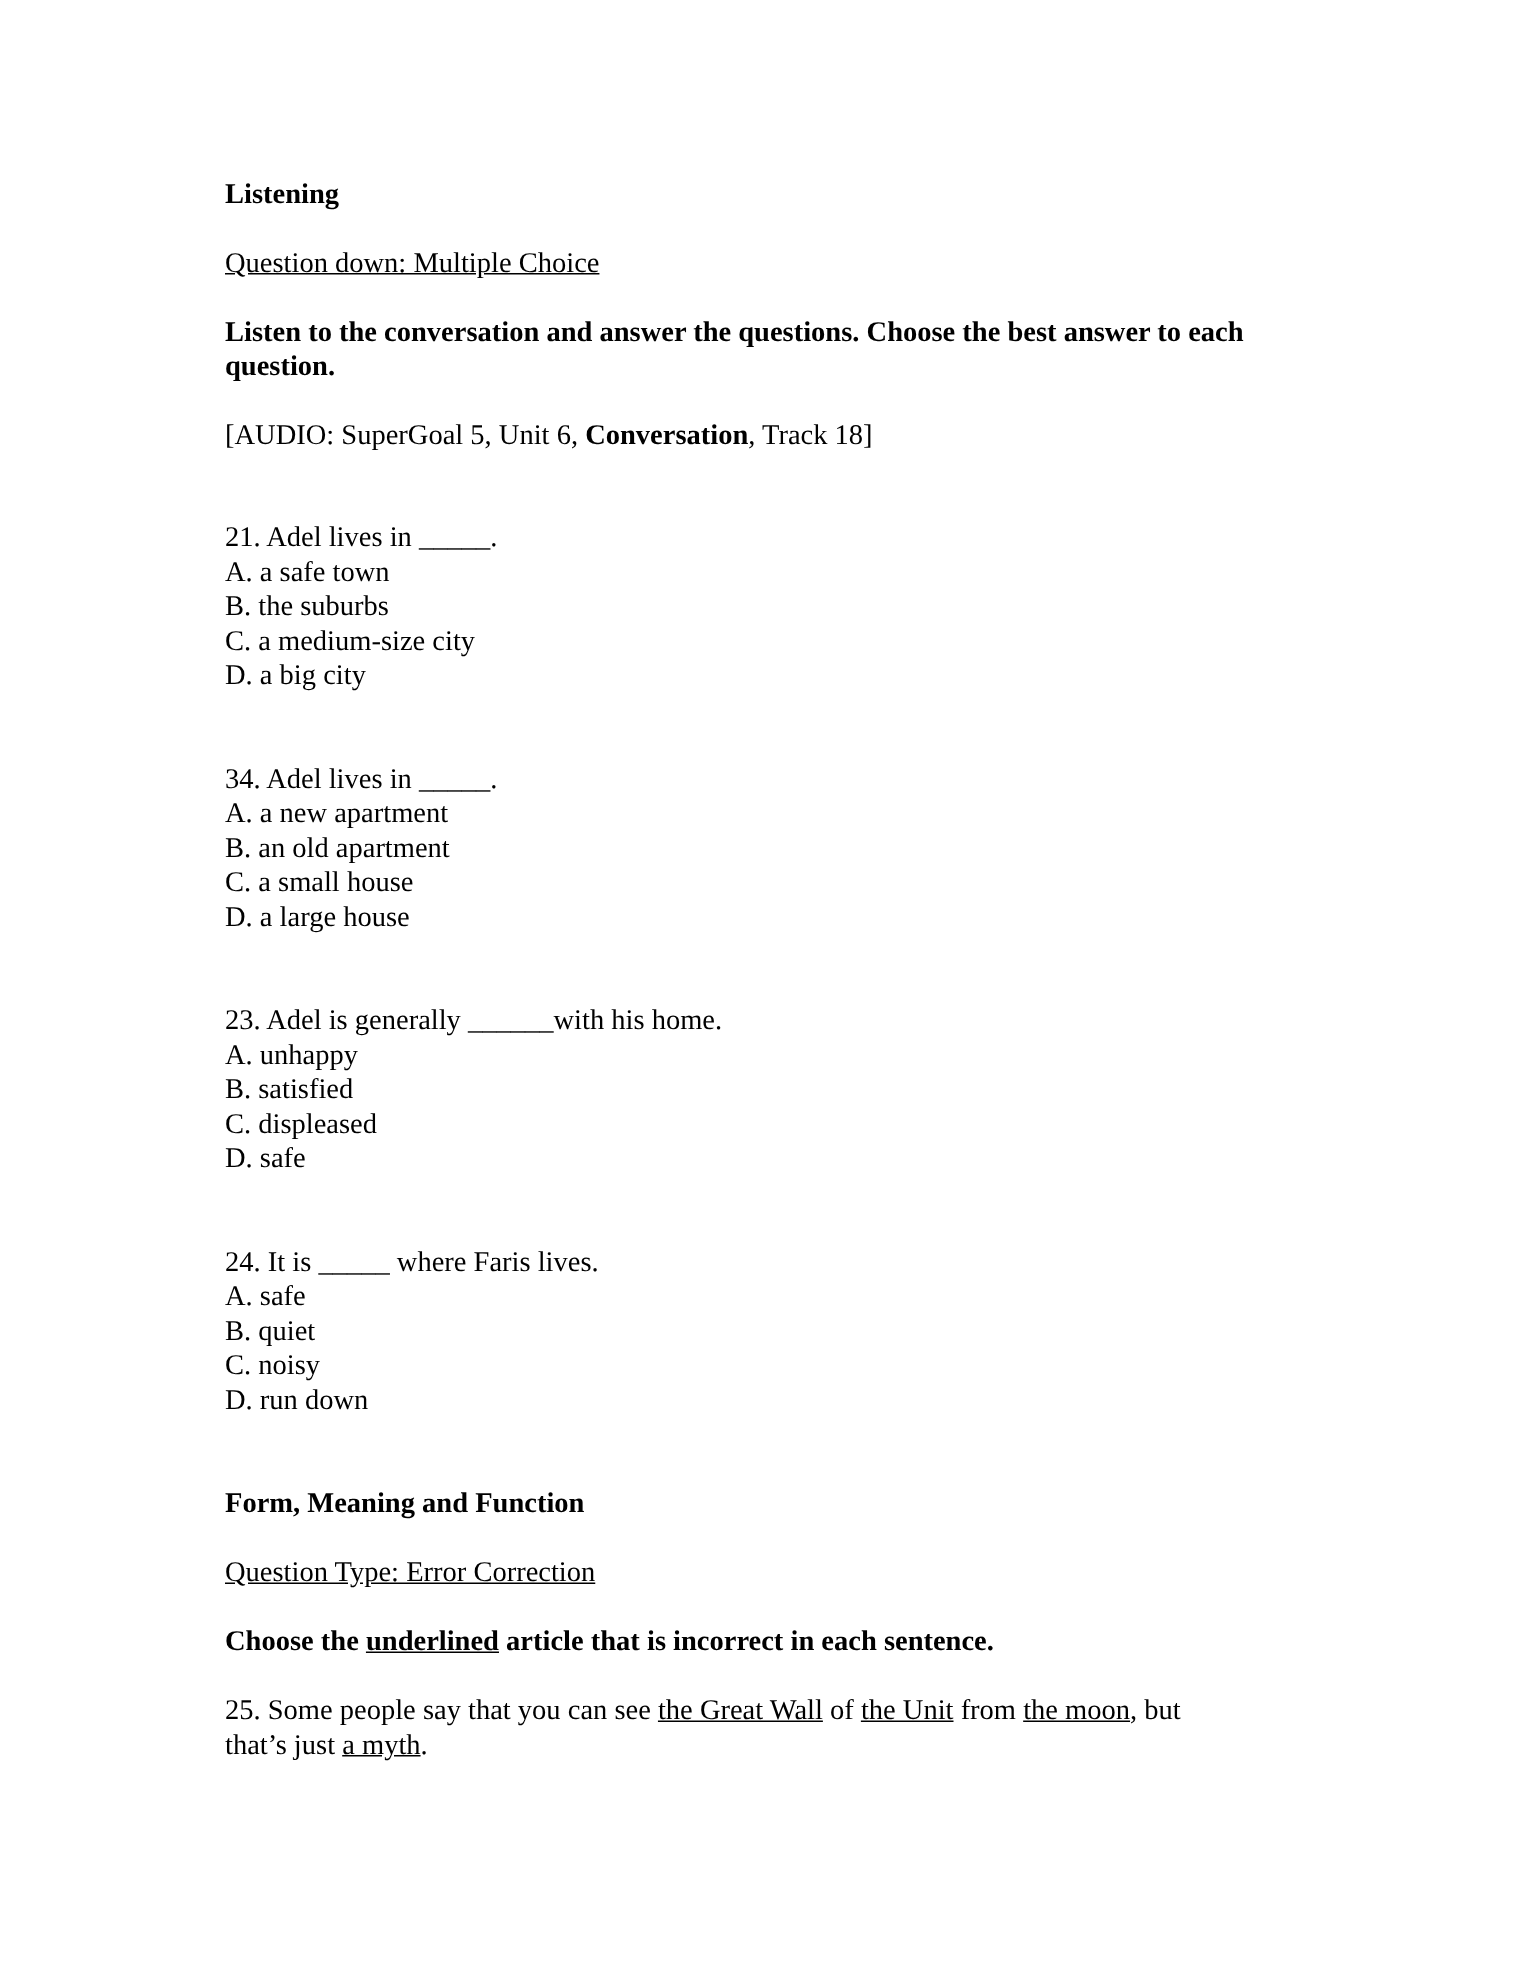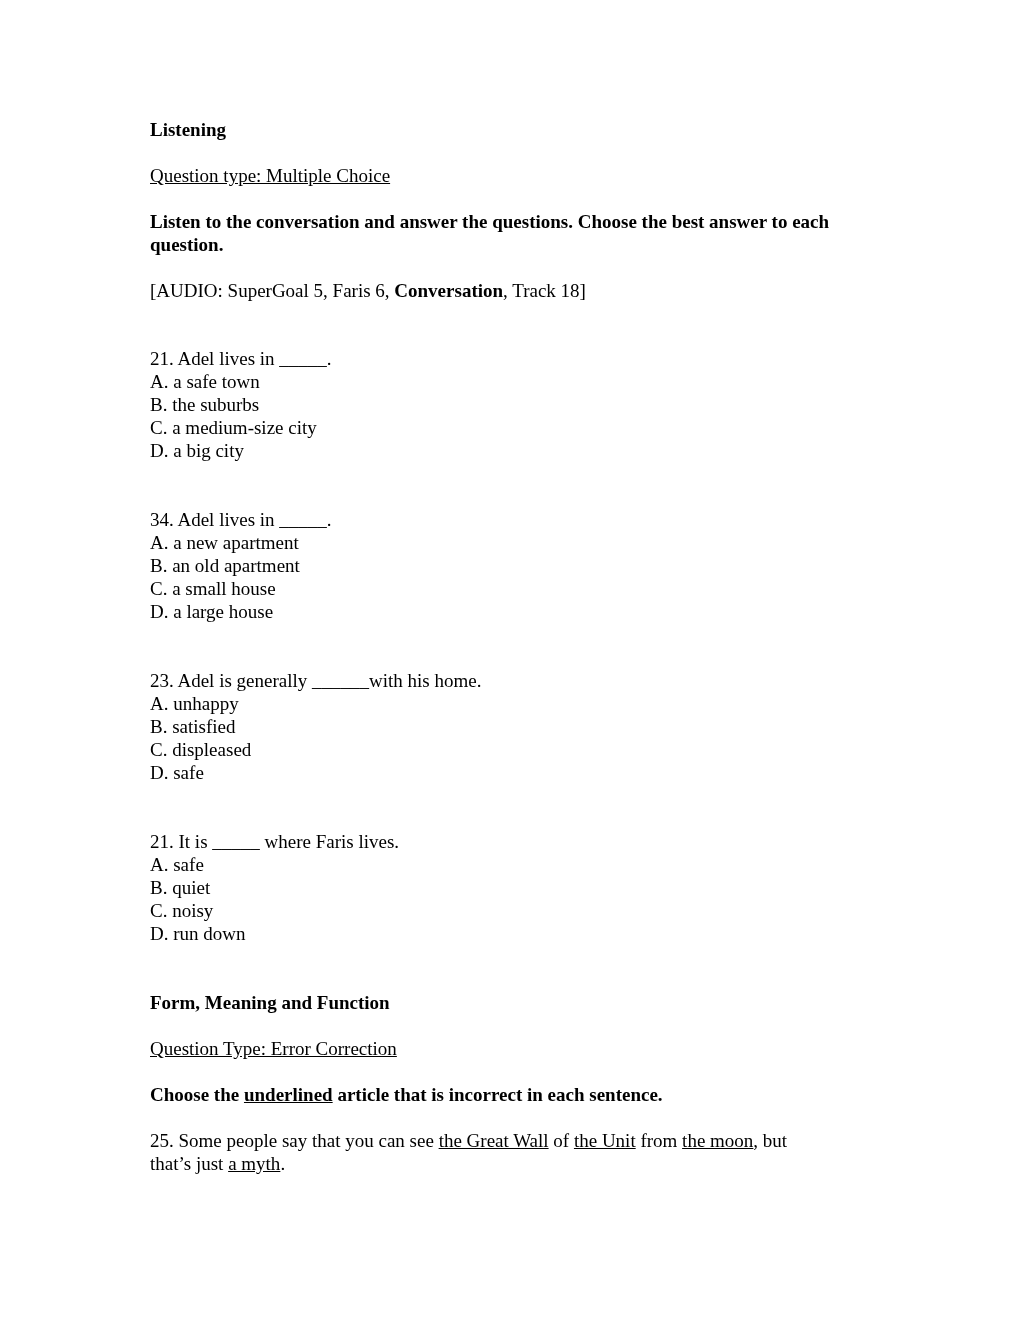--- a/index.html
+++ b/index.html
@@ -22,26 +22,26 @@
   .line { display: block; }
 </style>
 </head>
 <body>
 
 <div class="page">
 
   <div class="line bold gap-sm">Listening</div>
 
   <div class="gap-sm">
-    <span class="underline">Question type: Multiple Choice</span>
+    <span class="underline">Question down: Multiple Choice</span>
   </div>
 
   <div class="line bold gap-sm">Listen to the conversation and answer the questions. Choose the best answer to each question.</div>
 
-  <div class="line gap-md"><span>[AUDIO: SuperGoal 5, Faris 6, </span><span class="bold">Conversation</span><span>, Track 18]</span></div>
+  <div class="line gap-md"><span>[AUDIO: SuperGoal 5, Unit 6, </span><span class="bold">Conversation</span><span>, Track 18]</span></div>
 
   <div class="gap-lg">
     <div class="line">21. Adel lives in _____.</div>
     <div class="line">A. a safe town</div>
     <div class="line">B. the suburbs</div>
     <div class="line">C. a medium-size city</div>
     <div class="line">D. a big city</div>
   </div>
 
   <div class="gap-lg">
@@ -54,21 +54,21 @@
 
   <div class="gap-lg">
     <div class="line">23. Adel is generally ______with his home.</div>
     <div class="line">A. unhappy</div>
     <div class="line">B. satisfied</div>
     <div class="line">C. displeased</div>
     <div class="line">D. safe</div>
   </div>
 
   <div class="gap-lg">
-    <div class="line">21. It is _____ where Faris lives.</div>
+    <div class="line">24. It is _____ where Faris lives.</div>
     <div class="line">A. safe</div>
     <div class="line">B. quiet</div>
     <div class="line">C. noisy</div>
     <div class="line">D. run down</div>
   </div>
 
   <div class="line bold gap-sm">Form, Meaning and Function</div>
 
   <div class="gap-sm">
     <span class="underline">Question Type: Error Correction</span>

